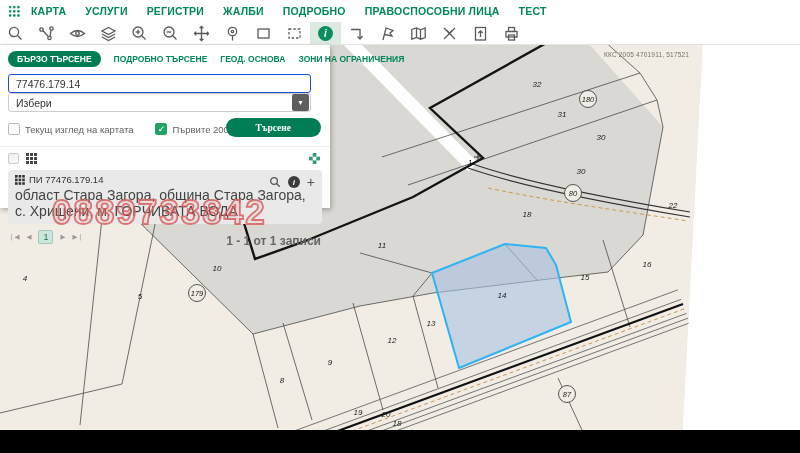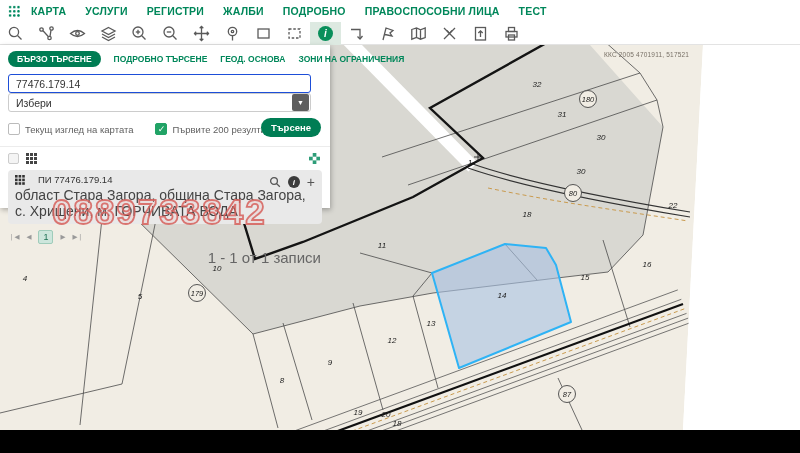--- a/index.html
+++ b/index.html
@@ -54,40 +54,40 @@
   .select-value { font-size:10.5px; color:#333; padding-left:7px; }
   .select-arrow { width:17px; height:17px; background:#5e5e5e; border-radius:2px; margin-right:1px;
     display:flex; align-items:center; justify-content:center; color:#fff; font-size:7px; }
   .cb-row { display:flex; align-items:center; margin:8px 8px 0 8px; position:relative; height:18px; }
   .cb { width:12px; height:12px; border:1px solid #bbb; border-radius:2px; background:#fff; flex:0 0 auto; cursor:pointer;
     display:flex; align-items:center; justify-content:center; font-size:9px; color:#fff; }
   .cb.checked { background:#21a366; border-color:#21a366; }
   .cb-label { font-size:9.5px; color:#5f5f5f; margin:0 0 0 5px; }
   .cb2 { margin-left:22px; }
   .search-btn { position:absolute; right:1px; top:-2px; background:#007d54; color:#fff; border:none; border-radius:10px;
-    height:19px; padding:0 10px; font-size:9.5px; font-weight:bold; font-family:Liberation Sans, sans-serif; cursor:pointer; }
+    height:19px; padding:0 30px; font-size:9.5px; font-weight:bold; font-family:Liberation Serif, serif; cursor:pointer; }
   .divider { height:1px; background:#ececec; margin:8px 0 0 0; }
   .mini-row { display:flex; align-items:center; margin:5px 8px 0 8px; height:13px; position:relative; }
   .cb-mini { width:11px; height:11px; border:1px solid #ccc; background:#f4f4f4; border-radius:2px; cursor:pointer; }
   .grid-ico { margin-left:7px; }
   .expand-ico { position:absolute; right:2px; top:1px; width:11px; height:11px; cursor:pointer;
     background:repeating-conic-gradient(#2d9d78 0% 25%, transparent 0% 50%); background-size:7.4px 7.4px; }
   .result-card { margin:5px 8px 0 8px; background:#e9e9e9; border-radius:4px; padding:4px 7px 5px 7px; position:relative; cursor:pointer; }
-  .rc-line1 { display:flex; align-items:center; gap:13px; font-size:9.5px; color:#333;text-align:right; }
+  .rc-line1 { display:flex; align-items:center; gap:4px; font-size:9.5px; color:#333;text-align:right; }
   .rc-line2 { font-size:14px; color:#444; margin-top:2px; }
   .rc-icons { position:absolute; right:7px; top:5px; display:flex; align-items:center; gap:7px; }
   .rc-icons svg { stroke:#555; fill:none; stroke-width:1.3; }
   .rc-info { width:12px; height:12px; background:#3c3c3c; border-radius:50%; color:#fff; font-size:8px; font-style:italic;
     font-weight:bold; display:flex; align-items:center; justify-content:center; }
   .rc-plus { font-size:14px; color:#555; line-height:1; font-weight:normal; }
   .pag-row { display:flex; align-items:center; margin:6px 9px 0 9px; position:relative; }
   .pag-btn { font-size:6.5px; color:#999; margin-right:7px; cursor:pointer; }
   .pag-page { width:15px; height:14px; background:#cde6dc; border:1px solid #9fccba; border-radius:2px; color:#1c6f52;
     font-size:9px; display:flex; align-items:center; justify-content:center; margin-right:7px; cursor:pointer; }
-  .pag-info { position:absolute; right:0; top:19px; font-size:15px; color:#666; }
+  .pag-info { position:absolute; right:0; top:4px; font-size:12px; color:#666;font-weight:bold; }
 </style>
 </head>
 <body>
 
 <div class="page">
 
   <div class="navbar">
     <div class="appgrid"></div>
     <div class="nav-items" id="nav-items">
         <span class="nav-item">КАРТА</span>

